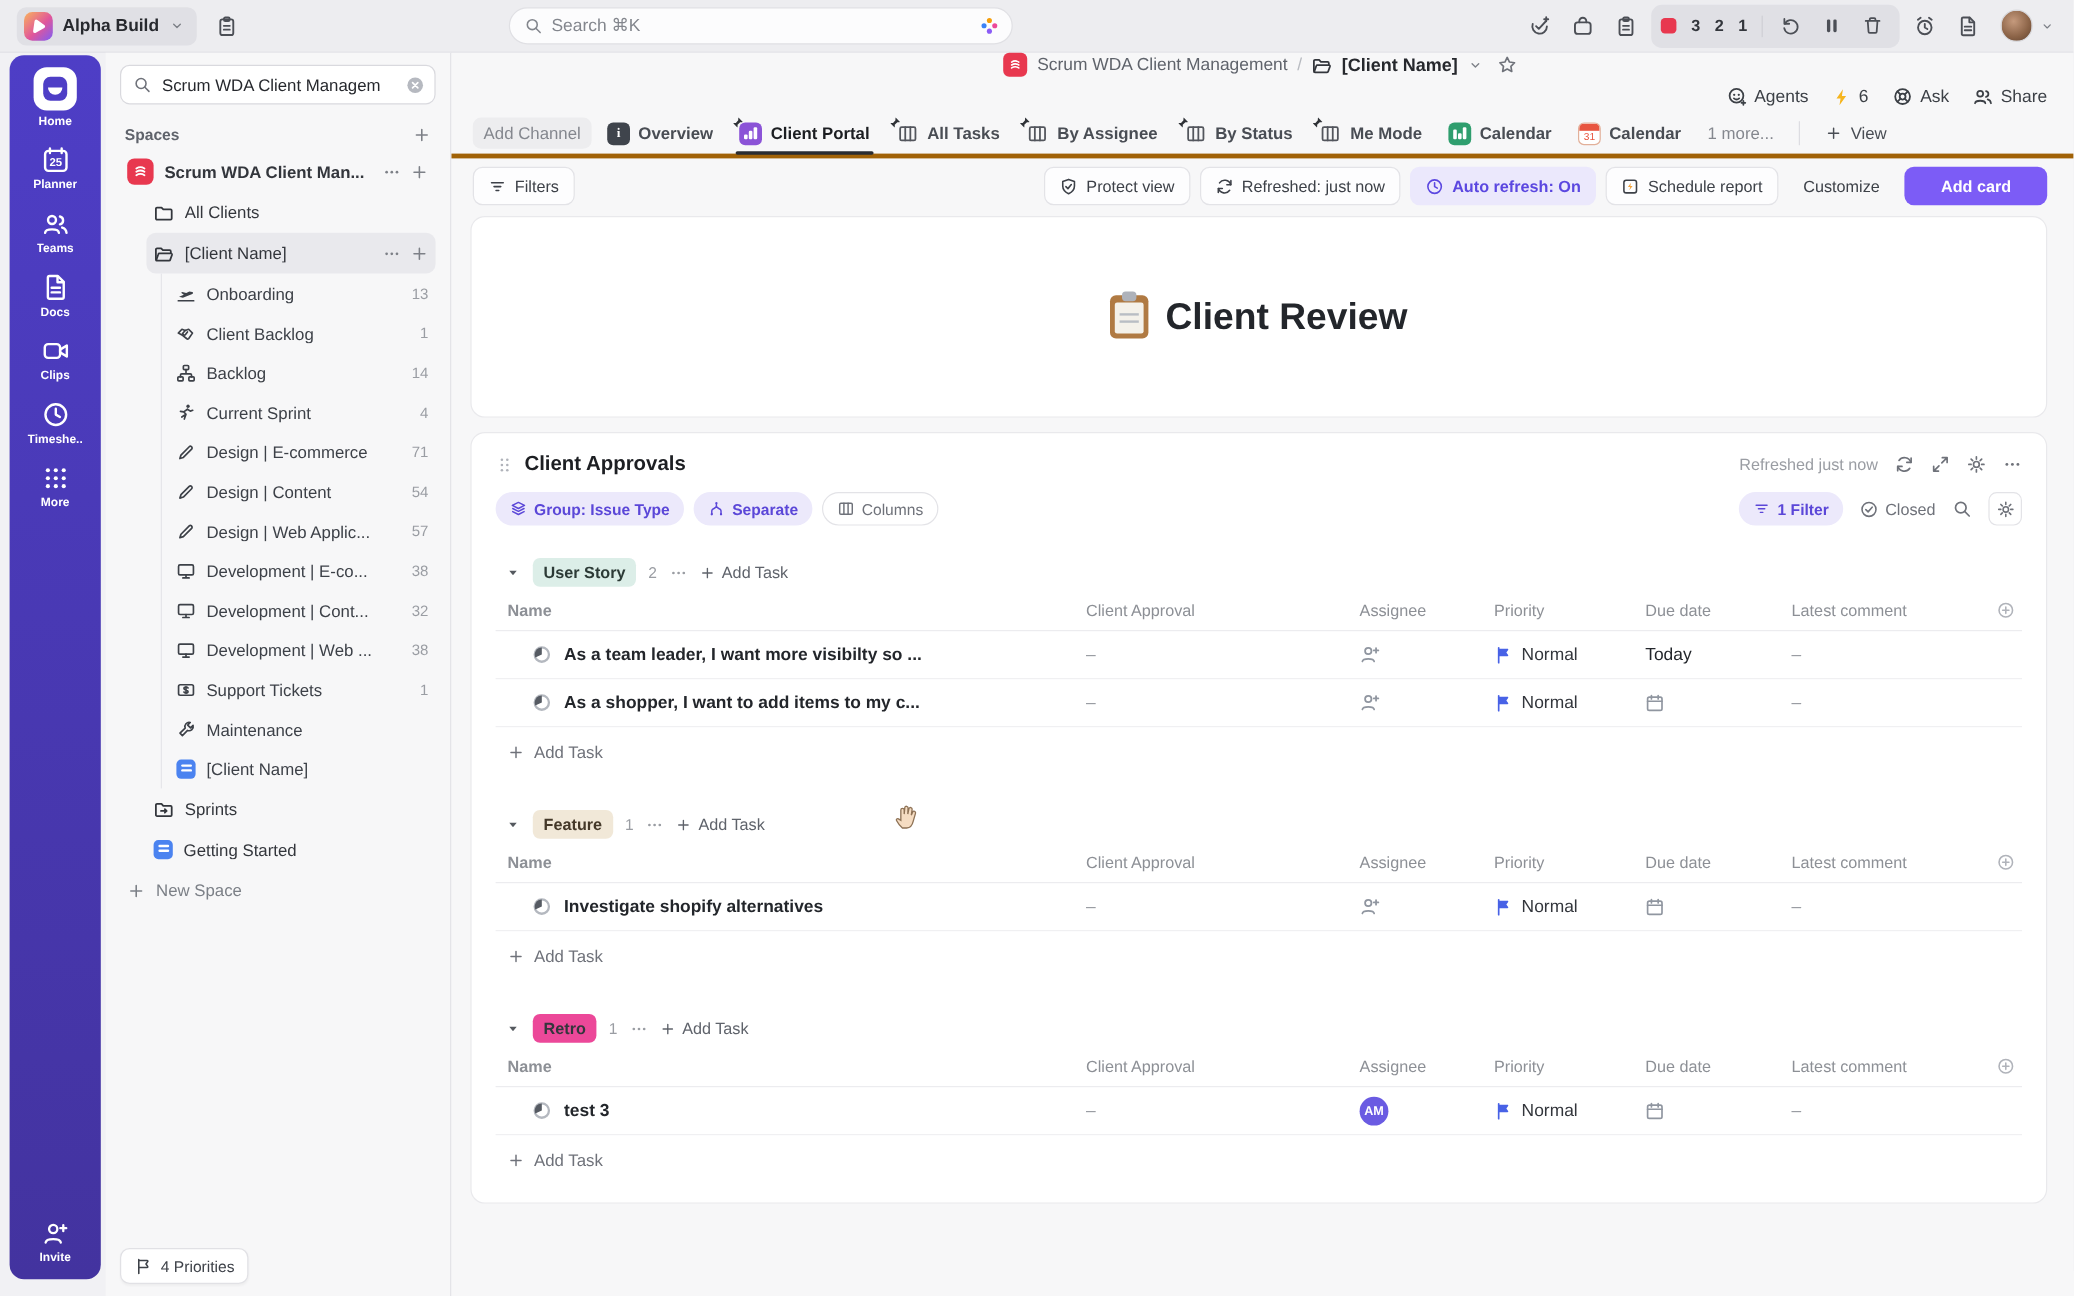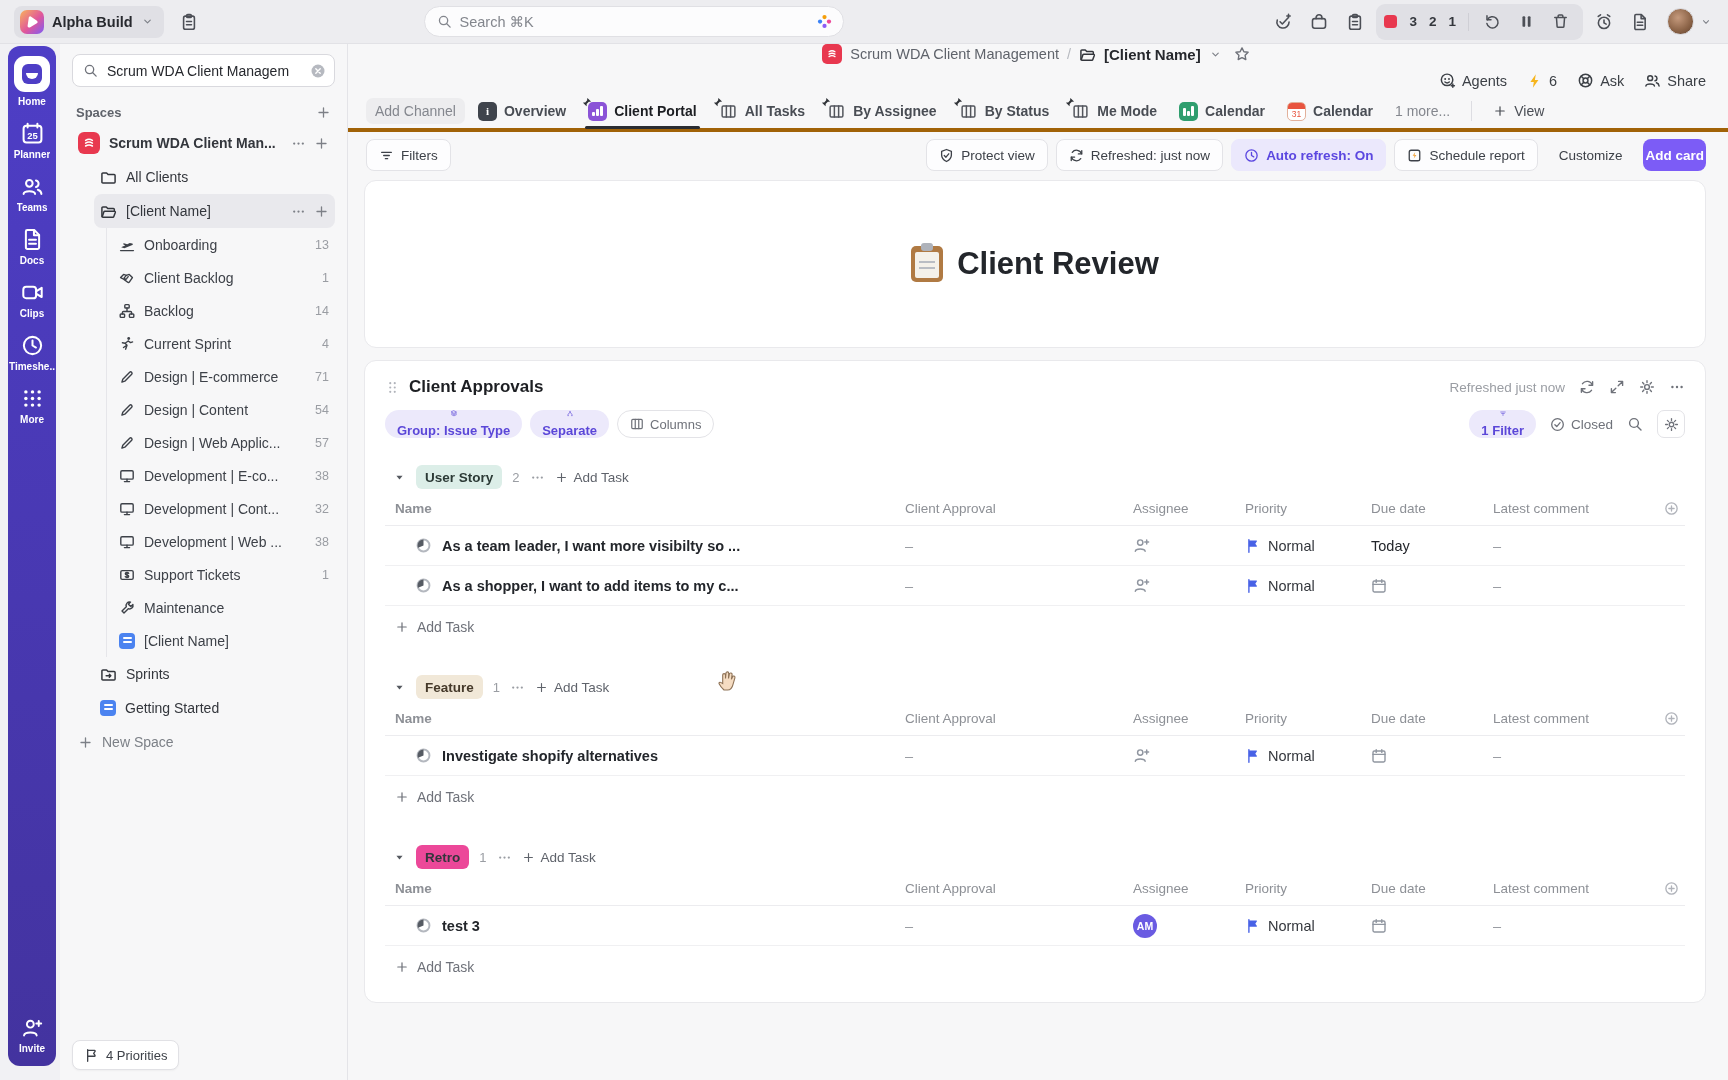--- a/index.html
+++ b/index.html
@@ -26,21 +26,21 @@
   .tb-right { margin-left:auto; display:flex; align-items:center; gap:6px; color:#4c4f56; }
   .tb-group { display:flex; align-items:center; gap:4px; background:#e0e0e5; border-radius:9px; padding:3px 8px; }
   .rec-sq { width:13px; height:13px; border-radius:3.5px; background:#e8384f; margin-right:4px; }
   .tb-num { font-weight:600; font-size:13.5px; color:#33363c; padding:0 4px; }
   .tb-divider { width:1px; height:18px; background:#cfcfd5; margin:0 4px; }
   .avatar-wrap { position:relative; margin-left:6px; cursor:pointer; }
   .avatar { width:27px; height:27px; border-radius:50%; background:radial-gradient(circle at 40% 35%, #c59a7d 0%, #8a6246 60%, #5d4130 100%); border:1px solid #d8d8dc; }
 
   
   .body { display:flex; height:1036px; }
-  .rail { width:48px; margin:2px 4px 14px 8px; border-radius:12px; background:linear-gradient(180deg,#4e3ec6 0%,#43339f 100%); display:flex; flex-direction:column; align-items:center; padding:10px 0 8px; color:#fff; flex:none;justify-content:space-between; }
+  .rail { width:76px; margin:2px 4px 14px 8px; border-radius:12px; background:linear-gradient(180deg,#4e3ec6 0%,#43339f 100%); display:flex; flex-direction:column; align-items:center; padding:10px 0 8px; color:#fff; flex:none;justify-content:space-between; }
   .rail-item { display:flex; flex-direction:column; align-items:center; gap:4px; margin-bottom:15px; cursor:pointer; width:100%; }
   .rail-item .lbl { font-size:10px; font-weight:700; color:#fff; max-width:56px; overflow:hidden; text-overflow:ellipsis; white-space:nowrap; }
   .home-logo { width:36px; height:36px; border-radius:11px; background:#fff; display:flex; align-items:center; justify-content:center; }
   .home-glyph { width:20px; height:20px; border-radius:6px; background:#4e3ec6; position:relative; }
   .home-glyph::after { content:""; position:absolute; left:4px; top:9px; width:12px; height:6px; border-radius:0 0 8px 8px; background:#fff; }
   .rail-spacer { flex:1; }
 
   .panel { width:288px; background:#f7f7f8; border-right:1px solid #e4e4e8; display:flex; flex-direction:column; position:relative; padding:10px 12px 0; flex:none; }
   .p-search { height:33px; background:#fff; border:1px solid #d9d9de; border-radius:8px; display:flex; align-items:center; padding:0 8px 0 10px; gap:7px; color:#6f727a; }
   .p-search input { flex:1; border:none; outline:none; background:transparent; font-family:inherit; font-size:14px; color:#26282d; min-width:0; }
@@ -83,40 +83,40 @@
   .tico.list { color:#53565d; }
   .pin { position:absolute; top:-5px; left:-6px; color:#2f3237; }
   .bars { display:flex; align-items:flex-end; gap:1.5px; height:10px; }
   .bars i { width:2.5px; background:#fff; border-radius:1px; }
   .tab-div { width:1px; height:20px; background:#dddde2; margin:0 8px; }
 
   .toolbar { height:46px; display:flex; align-items:center; padding:0 22px 0 18px; gap:8px; }
   .pill { height:32px; display:flex; align-items:center; gap:7px; padding:0 12px; border-radius:8px; background:#fdfdfe; border:1px solid #e3e3e7; color:#3d4148; font-size:13.5px; font-weight:500; cursor:pointer; white-space:nowrap; }
   .pill.flat { border-color:transparent; background:transparent; }
   .pill.purple { background:#ebe8fc; border-color:#ebe8fc; color:#5b47e0; font-weight:600; }
-  .btn-primary { height:32px; padding:0 2px; border-radius:8px; background:#7c5cf6; color:#fff; font-weight:600; font-size:13.5px; display:flex; align-items:center; cursor:pointer; }
+  .btn-primary { height:32px; padding:0 30px; border-radius:8px; background:#7c5cf6; color:#fff; font-weight:600; font-size:13.5px; display:flex; align-items:center; cursor:pointer; }
 
   .content { flex:1; overflow:hidden; padding:2px 22px 0 16px; }
   .card { background:#fff; border:1px solid #e9e9ec; border-radius:12px; }
   .review-card { height:168px; display:flex; align-items:center; justify-content:center; }
   .review-title { display:flex; align-items:center; gap:14px; font-size:31px; font-weight:700; color:#23262b; }
   .clipboard { width:32px; height:36px; background:#b07a43; border-radius:5px; position:relative; }
   .clipboard .sheet { position:absolute; left:4px; top:6px; right:4px; bottom:4px; background:#f4f1ea; border-radius:2px; }
   .clipboard .clip { position:absolute; left:10px; top:-3px; width:12px; height:8px; background:#aeb2ba; border-radius:3px; }
   .clipboard .l1,.clipboard .l2 { position:absolute; left:8px; right:8px; height:2px; background:#b9bdc4; }
   .clipboard .l1 { top:15px; } .clipboard .l2 { top:21px; }
 
   .appr-card { margin-top:12px; padding:16px 20px 14px; position:relative; }
   .appr-head { display:flex; align-items:center; gap:9px; }
   .appr-title { font-size:17px; font-weight:700; color:#1d1f23; }
   .appr-head-right { margin-left:auto; display:flex; align-items:center; gap:14px; color:#9a9da3; font-size:13.5px; }
   .appr-head-right .icb { color:#6f727a; cursor:pointer; }
   .ctrl-row { display:flex; align-items:center; gap:8px; margin-top:13px; }
   .cpill { height:28px; border-radius:14px; display:flex; align-items:center; gap:6px; padding:0 12px; font-size:13px; font-weight:600; cursor:pointer; }
-  .cpill.vio { background:#ece9fb; color:#5b47d8;flex-direction:column; }
+  .cpill.vio { background:#ece9fb; color:#5b47d8; }
   .cpill.plain { background:#fff; border:1px solid #e3e3e7; color:#6f727a; font-weight:500; }
   .ctrl-right { margin-left:auto; display:flex; align-items:center; gap:14px; color:#6f727a; }
   .sq-btn { width:28px; height:28px; border:1px solid #e3e3e7; border-radius:7px; display:flex; align-items:center; justify-content:center; color:#6f727a; cursor:pointer; }
 
   .group { margin-top:24px; position:relative; }
   .g-head { display:flex; align-items:center; gap:10px; padding-left:8px; height:30px; }
   .g-pill { height:24px; border-radius:6px; padding:0 9px; display:flex; align-items:center; font-size:13.5px; font-weight:600; color:#2c3a36; }
   .g-mint { background:#dceee8; } .g-tan { background:#f1e8d8; color:#45392a; } .g-grey { background:#ec4899; color:#33363c; }
   .g-cnt { color:#9a9da3; font-size:13px; }
   .g-add { display:flex; align-items:center; gap:6px; color:#5f636b; font-size:13.5px; font-weight:500; cursor:pointer; }

